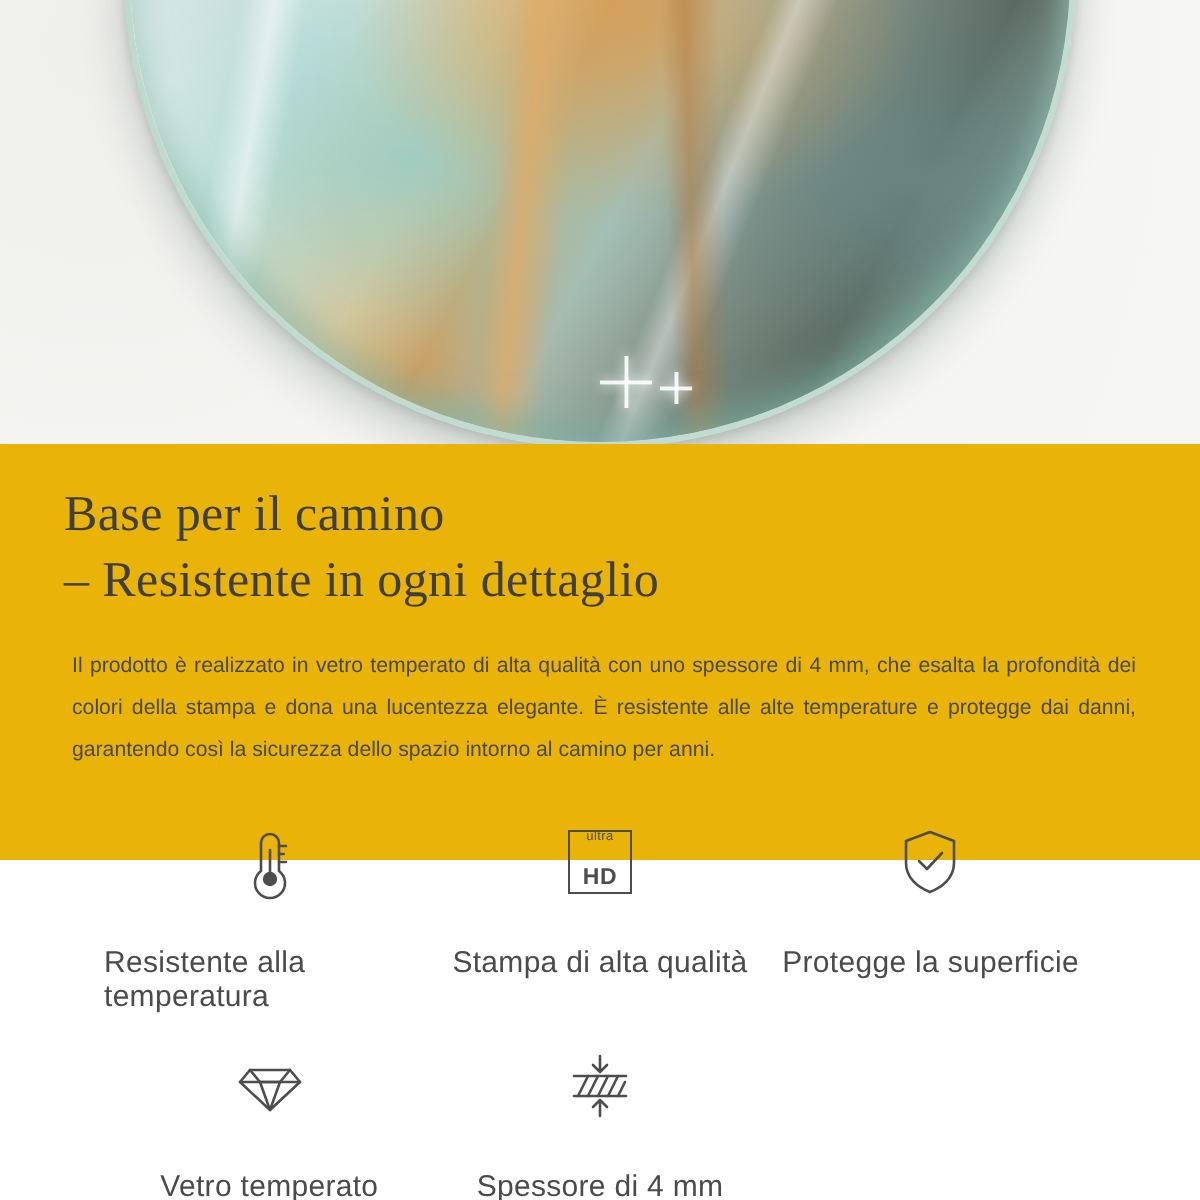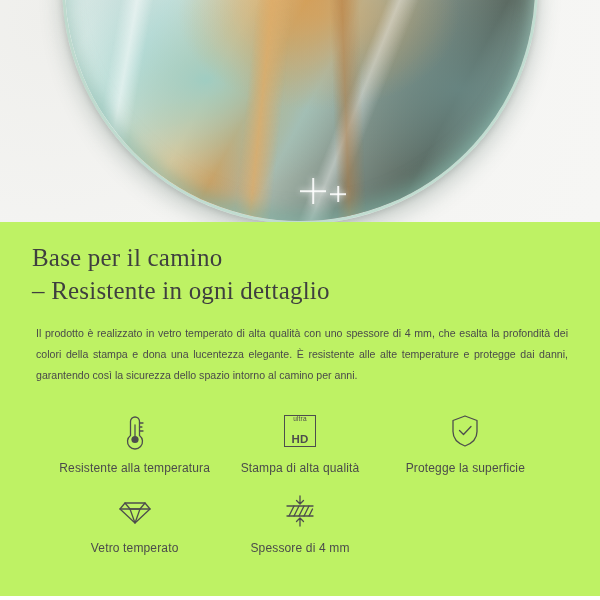--- a/index.html
+++ b/index.html
@@ -10,22 +10,22 @@
     width: 600px;
     height: 600px;
     overflow: hidden;
     background: #ffffff;
     font-family: "Liberation Sans", sans-serif;
     color: #3a3a3a;
   }
   .page {
     position: relative;
     width: 600px;
-    height: 596px;
-    background: #bef264;
+    height: 430px;
+    background: #eab308;
   }
 
   
   .hero {
     position: relative;
     width: 600px;
     height: 222px;
     overflow: hidden;
     background: #f2f2f0;
   }
@@ -164,24 +164,24 @@
     align-items: center;
     justify-content: flex-start;
   }
   .feature-icon {
     height: 44px;
     display: flex;
     align-items: center;
     justify-content: center;
   }
   .feature-label {
-    margin-top: 8px;
-    font-size: 12px;
+    margin-top: 20px;
+    font-size: 15px;
     color: #4b4b4b;
-    text-align: right;
+    text-align: left;
     letter-spacing: 0.15px;
   }
   svg { display: block; }
   .stroke {
     fill: none;
     stroke: #4d4d4d;
     stroke-width: 1.3;
     stroke-linecap: round;
     stroke-linejoin: round;
   }

